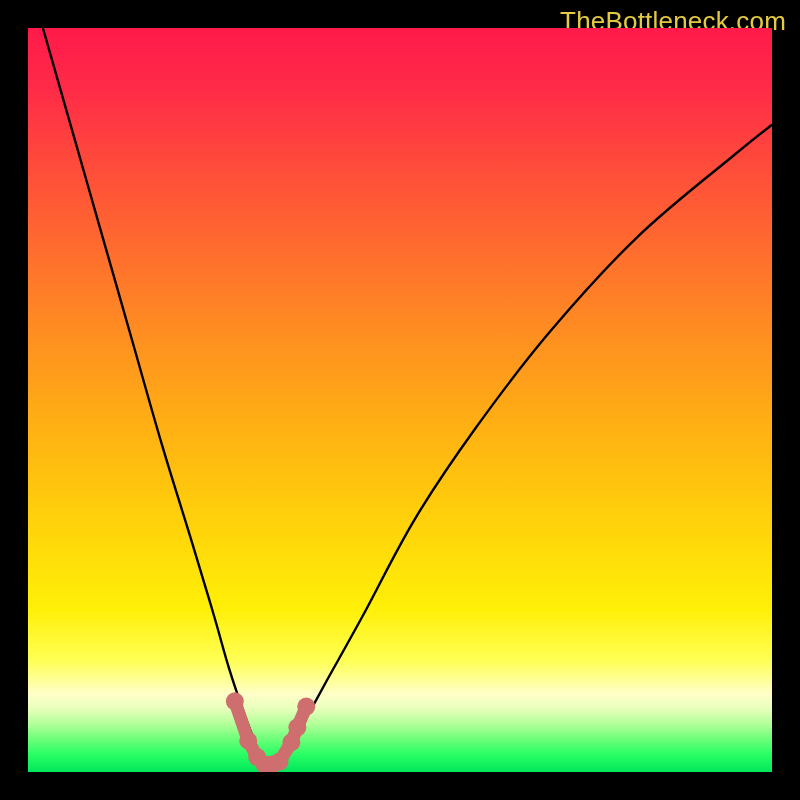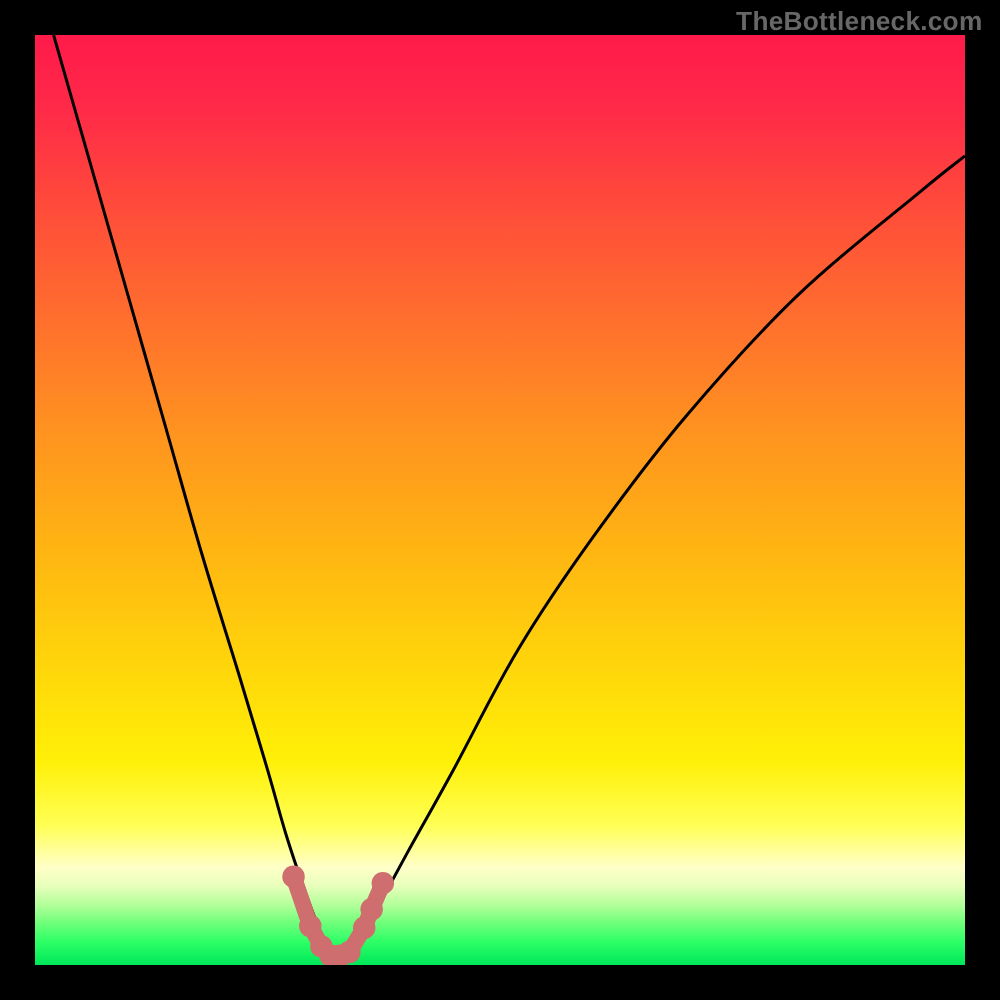--- a/index.html
+++ b/index.html
@@ -30,23 +30,23 @@
     inset: 0;
   }
   .svg-layer {
     position: absolute;
     inset: 0;
   }
   .watermark {
     position: absolute;
     top: 6px;
     right: 14px;
-    color: #737373;
-    font-size: 21px;
-    font-weight: 700;
+    color: #fde047;
+    font-size: 26px;
+    font-weight: 400;
     letter-spacing: 0.2px;
     opacity: 0.9;
   }
 </style>
 </head>
 <body>
 
 <div class="frame">
   <div class="watermark">TheBottleneck.com</div>
 

